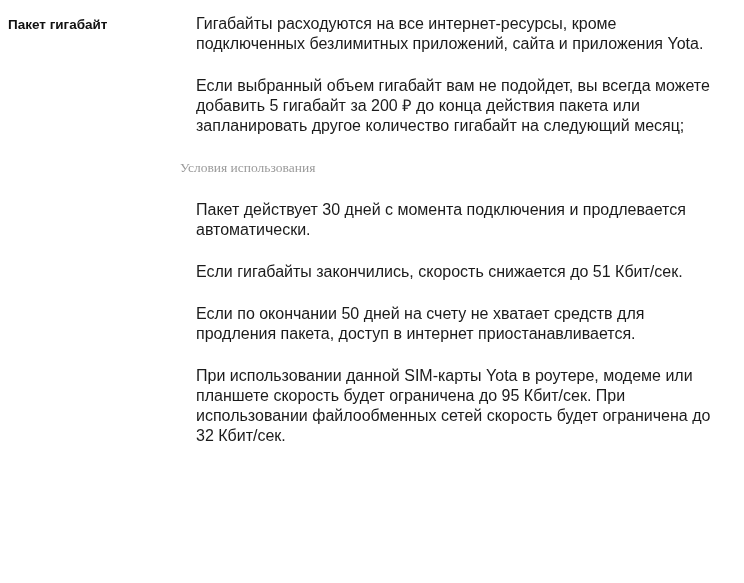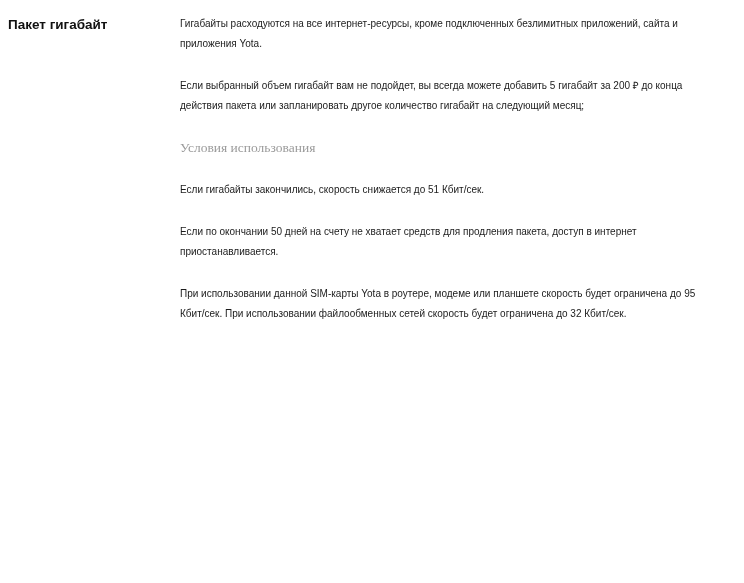--- a/index.html
+++ b/index.html
@@ -31,24 +31,24 @@
     line-height: 19px;
     color: #111111;
     padding-top: 1px;
   }
   .term-body {
     flex: 1 1 auto;
     padding-left: 2px;
     padding-right: 10px;
   }
   .para {
-    font-size: 10px;
+    font-size: 16px;
     line-height: 20px;
     color: #1b1b1b;
-    margin: 0 0 22px 0;
+    margin: 0 0 22px 16px;
   }
   .para:last-child {
     margin-bottom: 0;
   }
   .subhead {
     font-size: 13.5px;
     line-height: 20px;
     color: #9b9b9b;
     margin: 0 0 22px 0;
     font-family: Liberation Serif, serif;
@@ -62,20 +62,21 @@
   <div class="term-title">Пакет гигабайт</div>
 
   <div class="term-body">
 
     <p class="para">Гигабайты расходуются на все интернет-ресурсы, кроме подключенных безлимитных приложений, сайта и приложения Yota.</p>
 
     <p class="para">Если выбранный объем гигабайт вам не подойдет, вы всегда можете добавить 5 гигабайт за 200 ₽ до конца действия пакета или запланировать другое количество гигабайт на следующий месяц;</p>
 
     <p class="subhead">Условия использования</p>
 
+    <p class="para">Пакет действует 30 дней с момента подключения и продлевается автоматически.</p>
 
     <p class="para">Если гигабайты закончились, скорость снижается до 51 Кбит/сек.</p>
 
     <p class="para">Если по окончании 50 дней на счету не хватает средств для продления пакета, доступ в интернет приостанавливается.</p>
 
     <p class="para">При использовании данной SIM-карты Yota в роутере, модеме или планшете скорость будет ограничена до 95 Кбит/сек. При использовании файлообменных сетей скорость будет ограничена до 32 Кбит/сек.</p>
 
 
   </div>
 </div>

